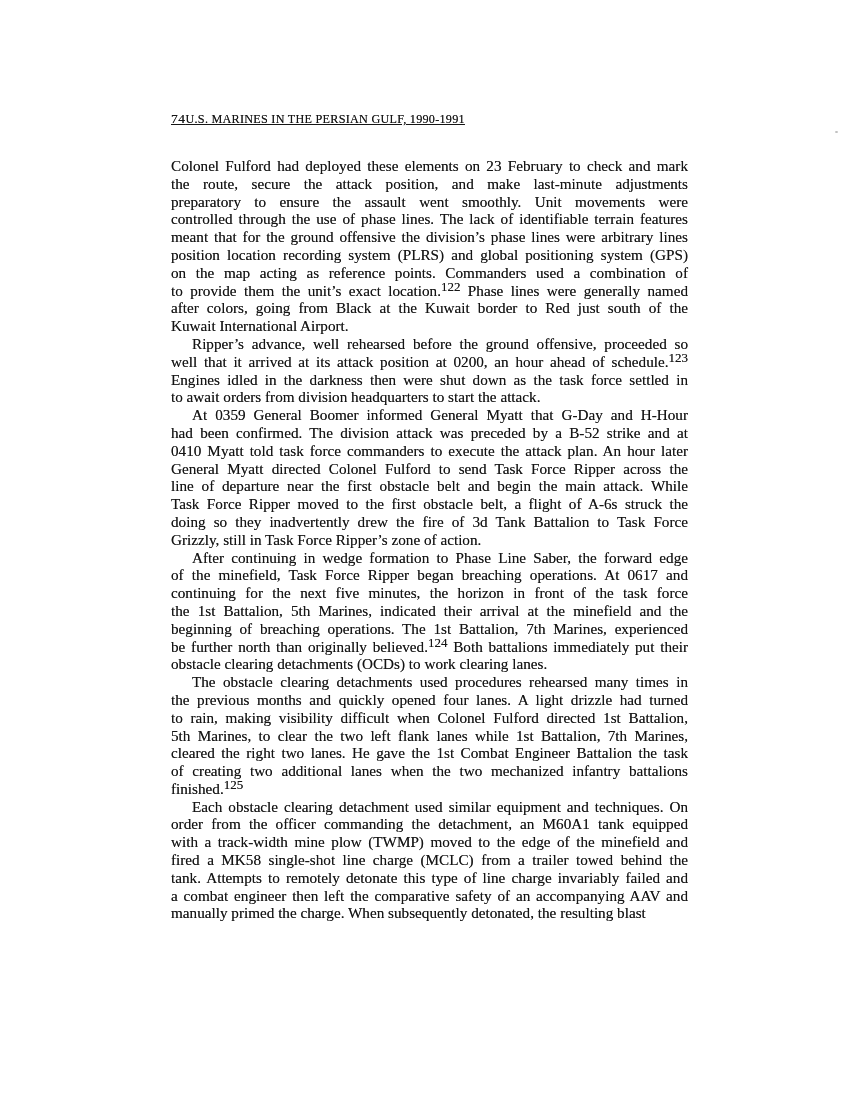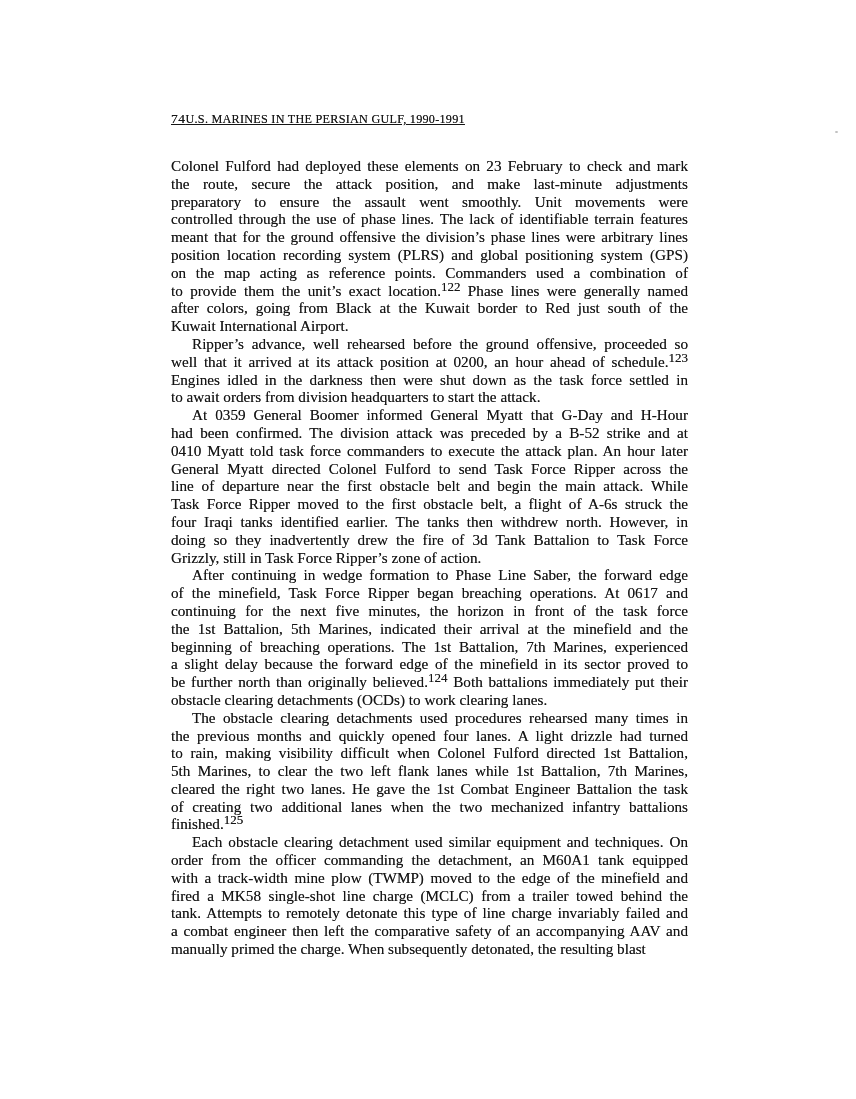--- a/index.html
+++ b/index.html
@@ -100,31 +100,29 @@
         <div class="line">Engines idled in the darkness then were shut down as the task force settled in</div>
         <div class="line last">to await orders from division headquarters to start the attack.</div>
       </div>
       <div class="paragraph">
         <div class="line indent">At 0359 General Boomer informed General Myatt that G-Day and H-Hour</div>
         <div class="line">had been confirmed. The division attack was preceded by a B-52 strike and at</div>
         <div class="line">0410 Myatt told task force commanders to execute the attack plan. An hour later</div>
         <div class="line">General Myatt directed Colonel Fulford to send Task Force Ripper across the</div>
         <div class="line">line of departure near the first obstacle belt and begin the main attack. While</div>
         <div class="line">Task Force Ripper moved to the first obstacle belt, a flight of A-6s struck the</div>
-        <div class="line">four Iraqi tanks identified earlier. The tanks then withdrew north. However, in</div>
         <div class="line">doing so they inadvertently drew the fire of 3d Tank Battalion to Task Force</div>
         <div class="line last">Grizzly, still in Task Force Ripper’s zone of action.</div>
       </div>
       <div class="paragraph">
         <div class="line indent">After continuing in wedge formation to Phase Line Saber, the forward edge</div>
         <div class="line">of the minefield, Task Force Ripper began breaching operations. At 0617 and</div>
         <div class="line">continuing for the next five minutes, the horizon in front of the task force</div>
         <div class="line">the 1st Battalion, 5th Marines, indicated their arrival at the minefield and the</div>
         <div class="line">beginning of breaching operations. The 1st Battalion, 7th Marines, experienced</div>
-        <div class="line">a slight delay because the forward edge of the minefield in its sector proved to</div>
         <div class="line">be further north than originally believed.<sup>124</sup> Both battalions immediately put their</div>
         <div class="line last">obstacle clearing detachments (OCDs) to work clearing lanes.</div>
       </div>
       <div class="paragraph">
         <div class="line indent">The obstacle clearing detachments used procedures rehearsed many times in</div>
         <div class="line">the previous months and quickly opened four lanes. A light drizzle had turned</div>
         <div class="line">to rain, making visibility difficult when Colonel Fulford directed 1st Battalion,</div>
         <div class="line">5th Marines, to clear the two left flank lanes while 1st Battalion, 7th Marines,</div>
         <div class="line">cleared the right two lanes. He gave the 1st Combat Engineer Battalion the task</div>
         <div class="line">of creating two additional lanes when the two mechanized infantry battalions</div>

